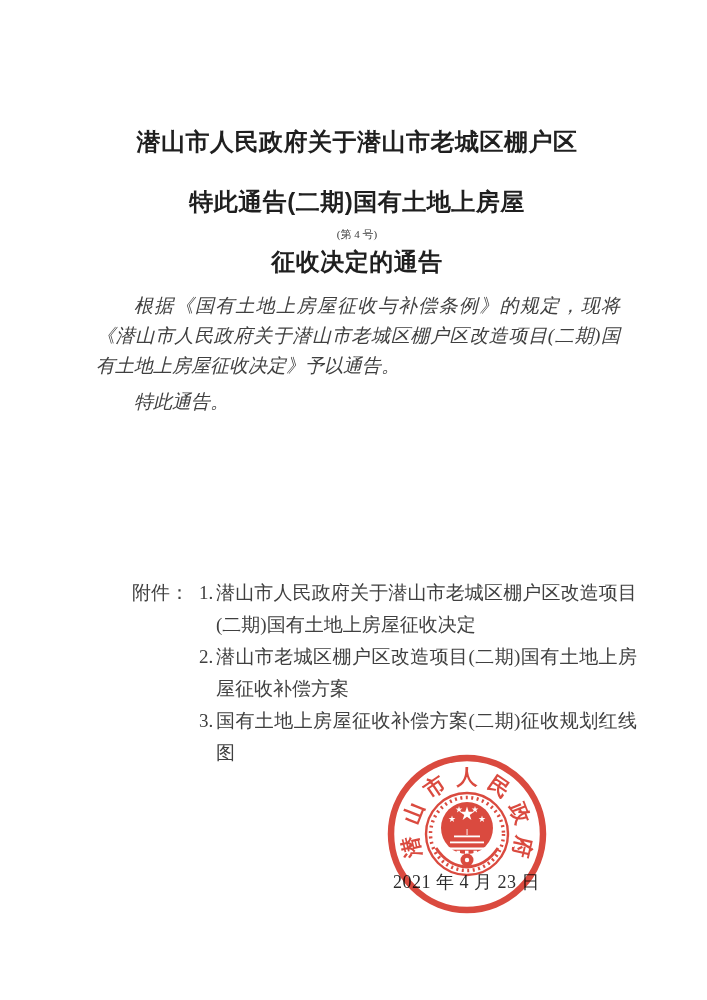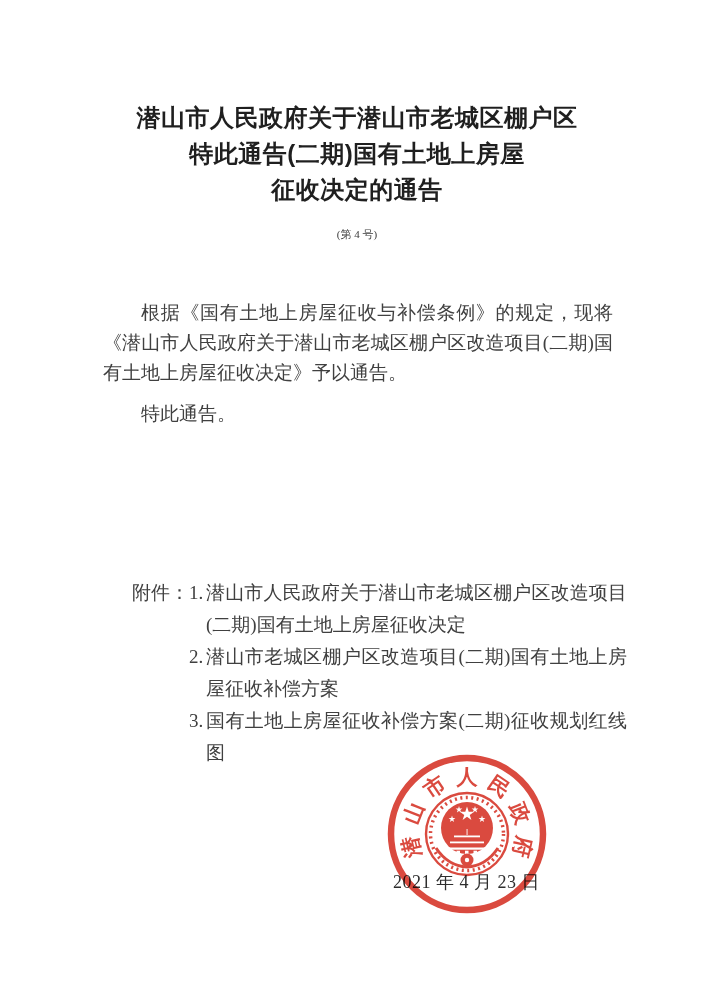--- a/index.html
+++ b/index.html
@@ -7,39 +7,39 @@
     width:707px;height:1000px;background:#ffffff;position:relative;overflow:hidden;
     font-family:"Liberation Serif",serif;
   }
   .page{position:absolute;inset:0;background:#ffffff;}
 
   .title{
     position:absolute;left:92px;top:100px;width:530px;margin:0;
     text-align:center;font-family:"Liberation Sans",sans-serif;font-weight:bold;
     font-size:24px;line-height:36px;color:#1f1f1f;letter-spacing:0.5px;
   }
-  .title .tl{display:block;}
+  .title .tl{display:block;margin-top:24px;}
 
   .doc-number{
     position:absolute;left:92px;top:221px;width:530px;
     text-align:center;font-size:11px;line-height:26px;color:#3a3a3a;
   }
 
   .body-text{
     position:absolute;left:92px;top:287px;width:532px;
     font-size:19px;line-height:30px;color:#404040;
     text-align:justify;
   }
-  .body-text p{margin:11px;text-indent:2em;}
+  .body-text p{margin:4px;text-indent:2em;font-style:italic;}
   .body-text p.closing{margin-top:6px;}
 
   .attachments{
     position:absolute;left:132px;top:577px;
     font-size:19px;line-height:32px;color:#404040;
-    display:flex;align-items:flex-start;
+    display:flex;align-items:flex-start;gap:10px;
   }
   .att-label{flex:none;}
   .att-items{flex:none;}
   .att-item{display:flex;align-items:flex-start;}
   .att-num{flex:none;width:17px;}
   .att-text{flex:none;width:421px;text-align:justify;}
 
   .date{
     position:absolute;left:393px;top:870px;z-index:1;
     font-size:18px;line-height:24px;color:#2e2e2e;letter-spacing:0.5px;white-space:nowrap;

